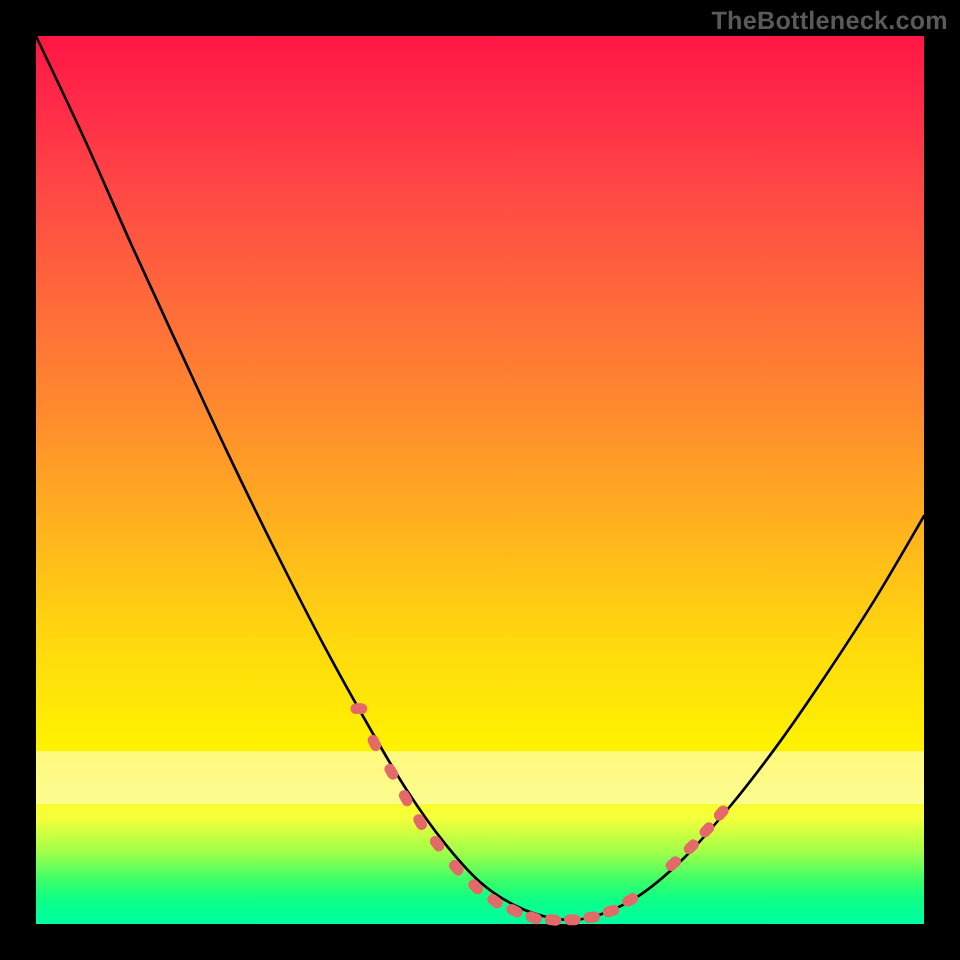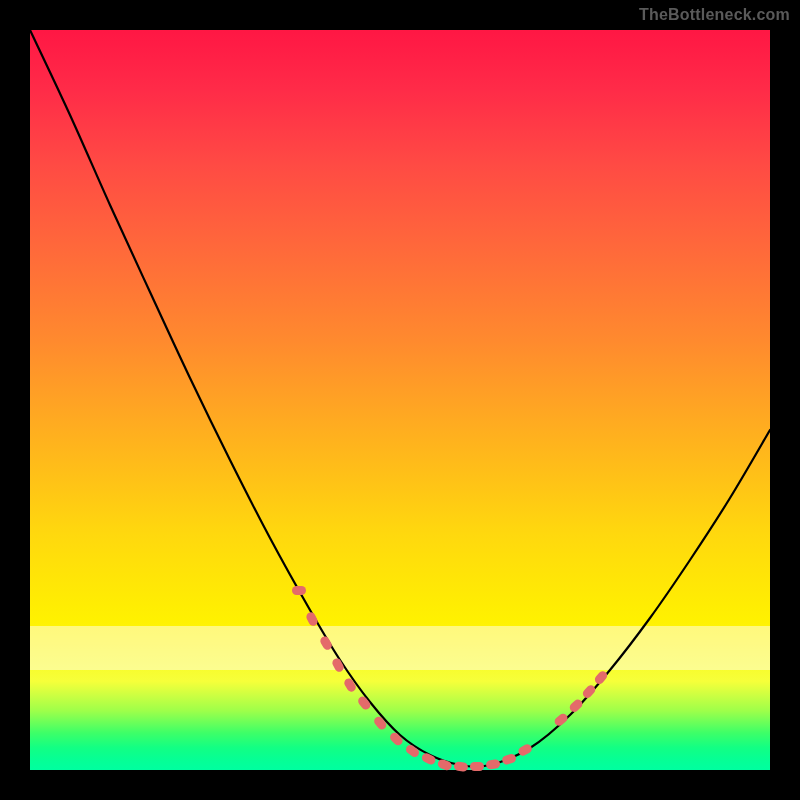--- a/index.html
+++ b/index.html
@@ -42,21 +42,21 @@
       #12ff84 97%,
       #06ff94 98.5%,
       #00ffa0 100%
     );
   }
   .watermark {
     position: absolute;
     top: 6px;
     right: 10px;
     color: #5a5a5a;
-    font-size: 16px;
+    font-size: 21px;
     font-weight: 600;
     letter-spacing: 0.2px;
     user-select: none;
   }
   svg.curve {
     position: absolute;
     left: 0;
     top: 0;
     width: 740px;
     height: 740px;

